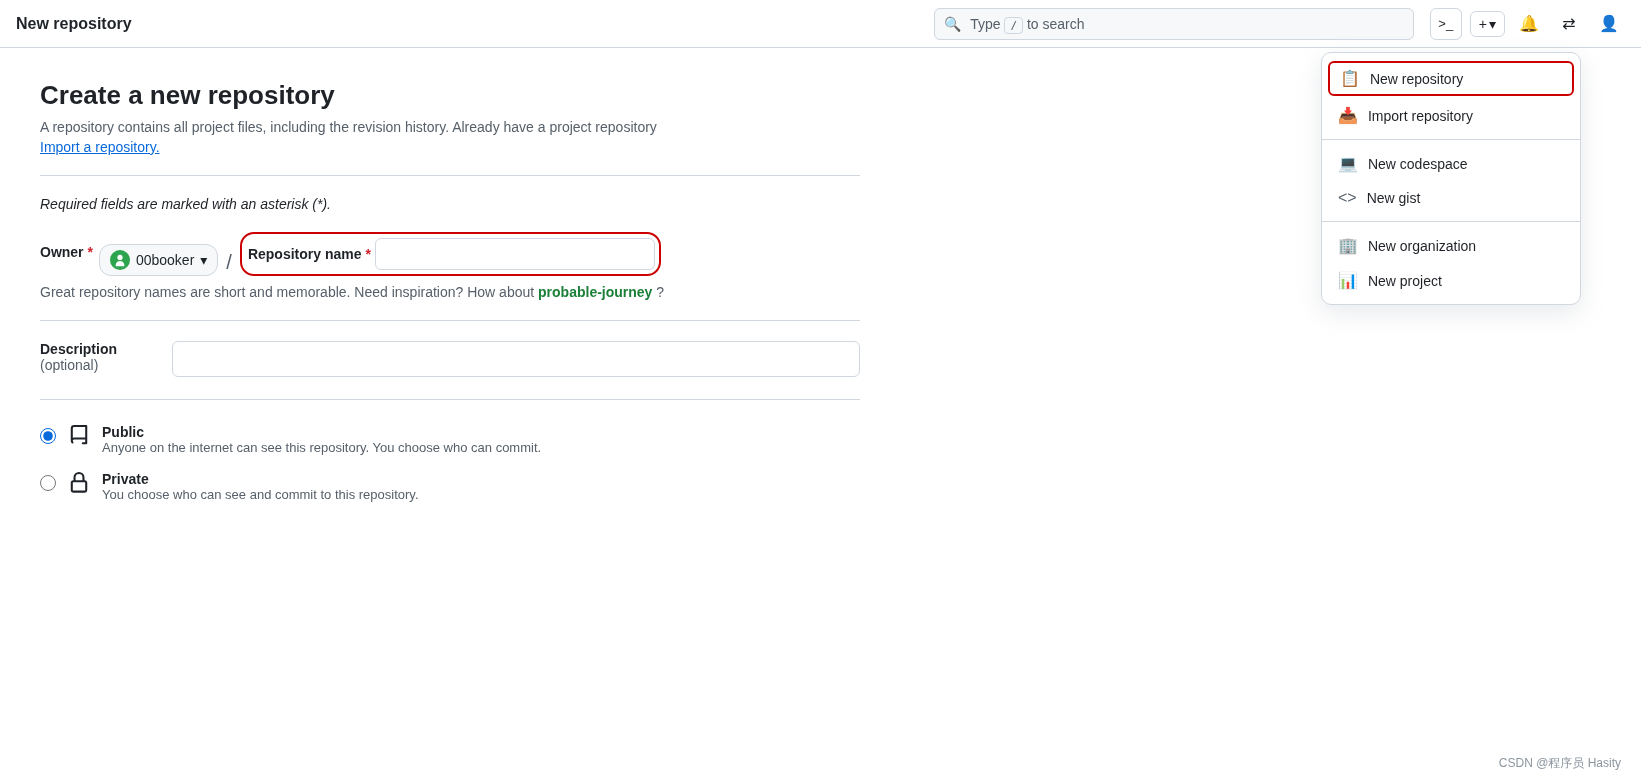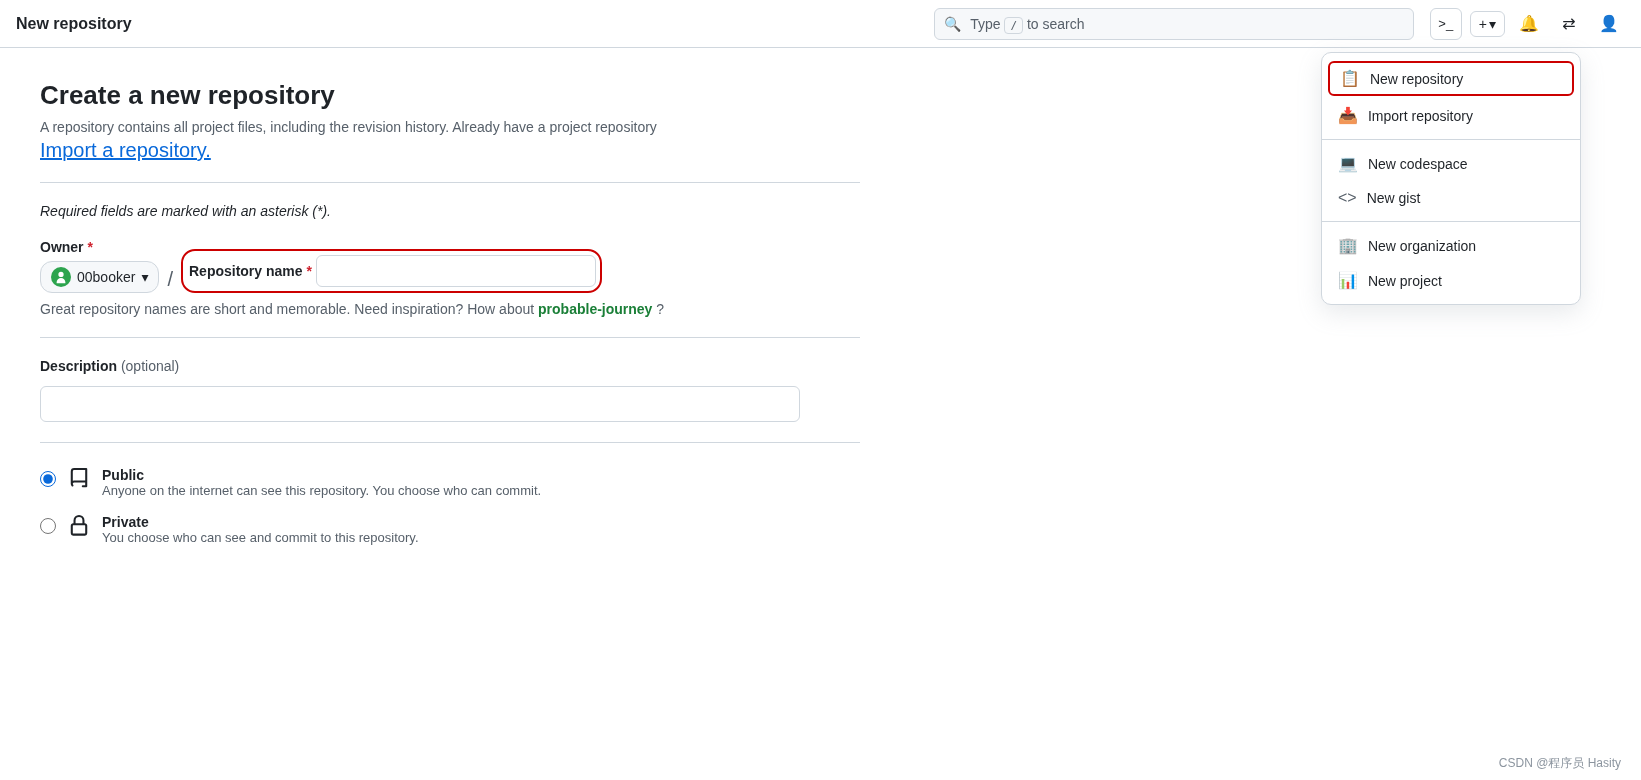--- a/index.html
+++ b/index.html
@@ -150,21 +150,21 @@
     }
     .page-description {
       color: #57606a;
       font-size: 14px;
       margin-bottom: 4px;
     }
     .import-link {
       color: #0969da;
       text-decoration: underline;
       cursor: pointer;
-      font-size: 20px;
+      font-size: 14px;
     }
     .divider {
       border: none;
       border-top: 1px solid #d0d7de;
       margin: 20px 0;
     }
     .required-note {
       font-style: italic;
       font-size: 14px;
       color: #1f2328;
@@ -173,21 +173,21 @@
 
     
     .form-row {
       display: flex;
       align-items: flex-end;
       gap: 8px;
       margin-bottom: 8px;
     }
     .form-group {
       display: flex;
-      flex-direction: column;
+      flex-direction: row;
       gap: 6px;
     }
     .form-label {
       font-weight: 600;
       font-size: 14px;
     }
     .form-label .required-star { color: #cf222e; }
     .owner-select {
       display: flex;
       align-items: center;

